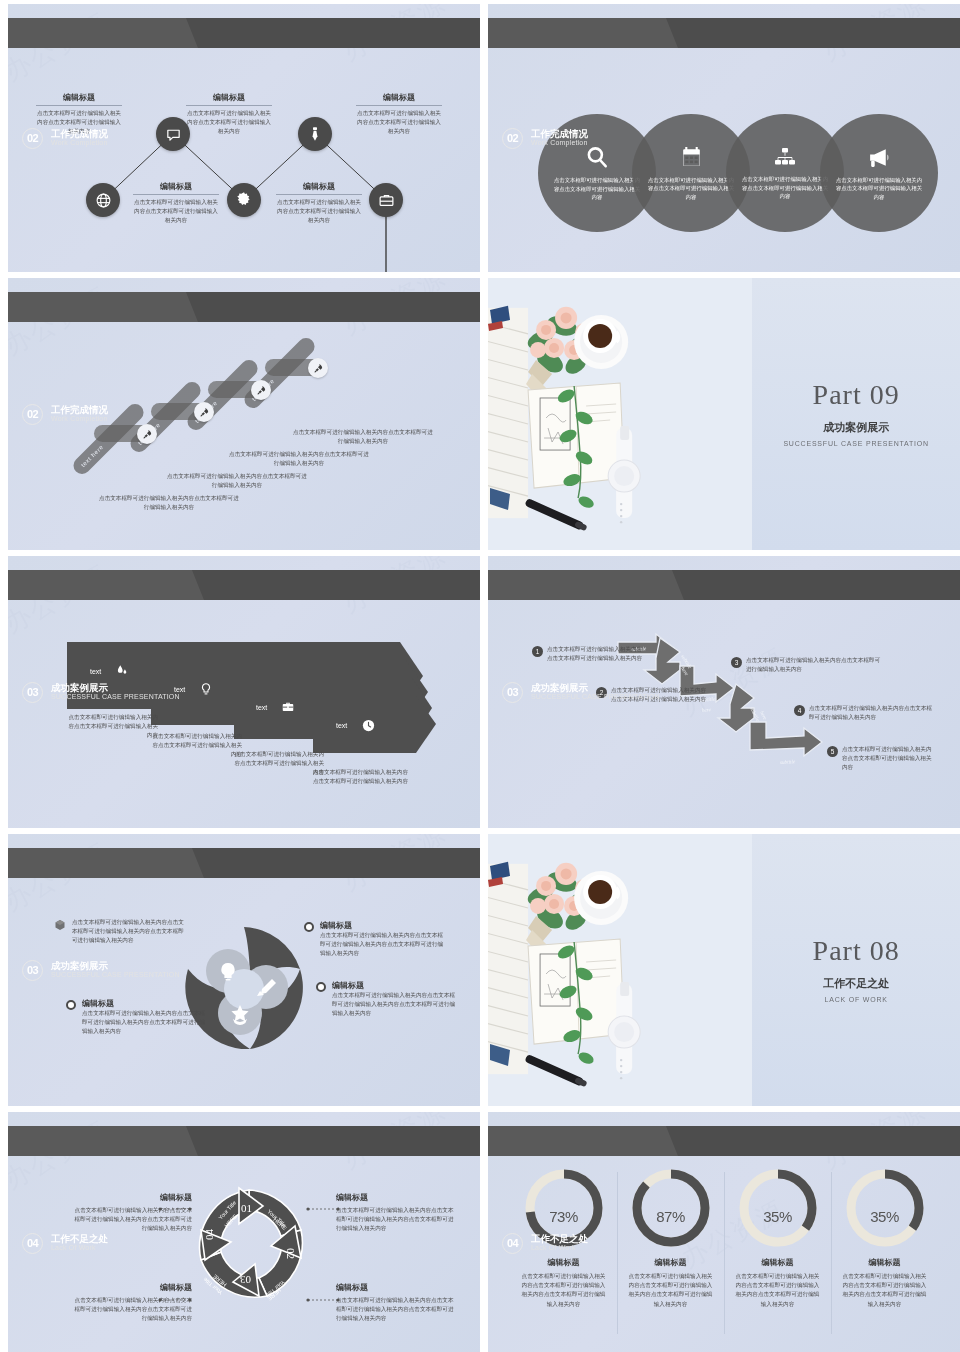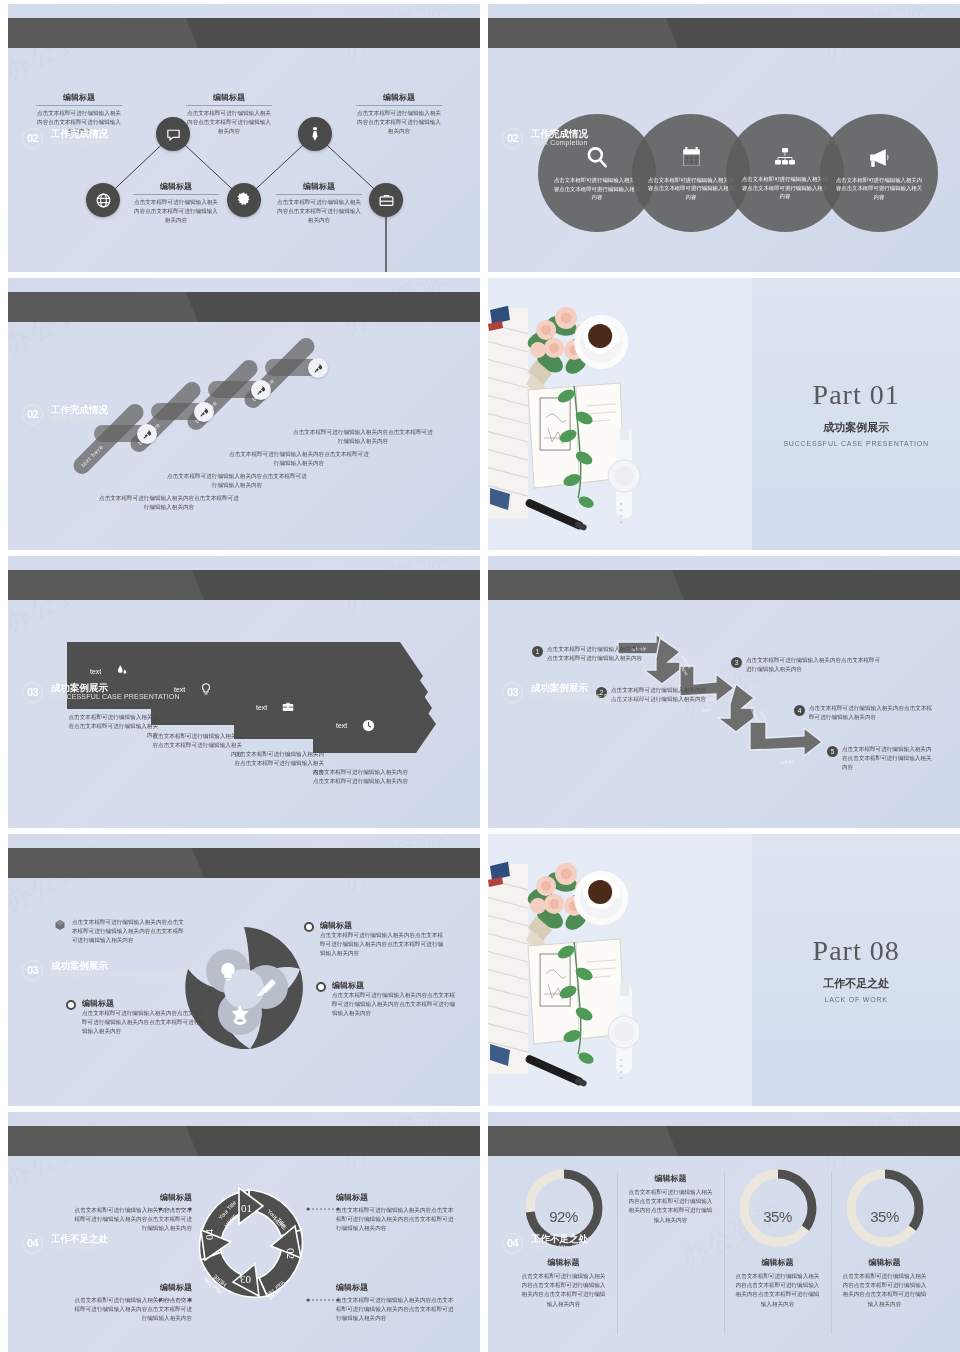--- a/index.html
+++ b/index.html
@@ -450,21 +450,21 @@
             </g>
         </g>
 
         <g transform="rotate(24 70 240)">
           <rect x="34" y="234" width="62" height="8" rx="4" fill="#1d1d20"></rect>
           <rect x="88" y="235" width="12" height="6" rx="3" fill="#3a3a3e"></rect>
         </g>
       </svg>
     </div>
     <div class="right">
-      <div class="part">Part 01</div>
+      <div class="part">Part 09</div>
       <div class="part-cn">成功案例展示</div>
       <div class="part-en">SUCCESSFUL CASE PRESENTATION</div>
     </div>
   </div>
 
   <div class="slide s5">
     <div class="wm a">办公资源</div>
     <div class="wm b">办公资源</div>
     <div class="band">
         <div class="notch" style="width:196px;clip-path:polygon(0 0,184px 0,196px 100%,0 100%)"></div>
@@ -847,26 +847,33 @@
       </div>
     </div>
 
     <div class="grid">
       <div class="col">
         <div class="ring">
           <svg viewBox="0 0 84 84" width="84" height="84">
             <circle cx="42" cy="42" r="34" fill="none" stroke="#ebe7dc" stroke-width="9"></circle>
             <circle class="arc" cx="42" cy="42" r="34" fill="none" stroke="#4f4f4f" stroke-width="9" stroke-linecap="butt" transform="rotate(-90 42 42)" stroke-dasharray="155.95 213.63"></circle>
           </svg>
-          <div class="pct">92%</div>
+          <div class="pct">73%</div>
         </div>
         <div class="cn">编辑标题</div>
         <div class="desc">点击文本框即可进行编辑输入相关内容点击文本框即可进行编辑输入相关内容点击文本框即可进行编辑输入相关内容</div>
       </div>
       <div class="col">
+        <div class="ring">
+          <svg viewBox="0 0 84 84" width="84" height="84">
+            <circle cx="42" cy="42" r="34" fill="none" stroke="#ebe7dc" stroke-width="9"></circle>
+            <circle class="arc" cx="42" cy="42" r="34" fill="none" stroke="#4f4f4f" stroke-width="9" stroke-linecap="butt" transform="rotate(-90 42 42)" stroke-dasharray="185.86 213.63"></circle>
+          </svg>
+          <div class="pct">87%</div>
+        </div>
         <div class="cn">编辑标题</div>
         <div class="desc">点击文本框即可进行编辑输入相关内容点击文本框即可进行编辑输入相关内容点击文本框即可进行编辑输入相关内容</div>
       </div>
       <div class="col">
         <div class="ring">
           <svg viewBox="0 0 84 84" width="84" height="84">
             <circle cx="42" cy="42" r="34" fill="none" stroke="#ebe7dc" stroke-width="9"></circle>
             <circle class="arc" cx="42" cy="42" r="34" fill="none" stroke="#4f4f4f" stroke-width="9" stroke-linecap="butt" transform="rotate(-90 42 42)" stroke-dasharray="74.77 213.63"></circle>
           </svg>
           <div class="pct">35%</div>

